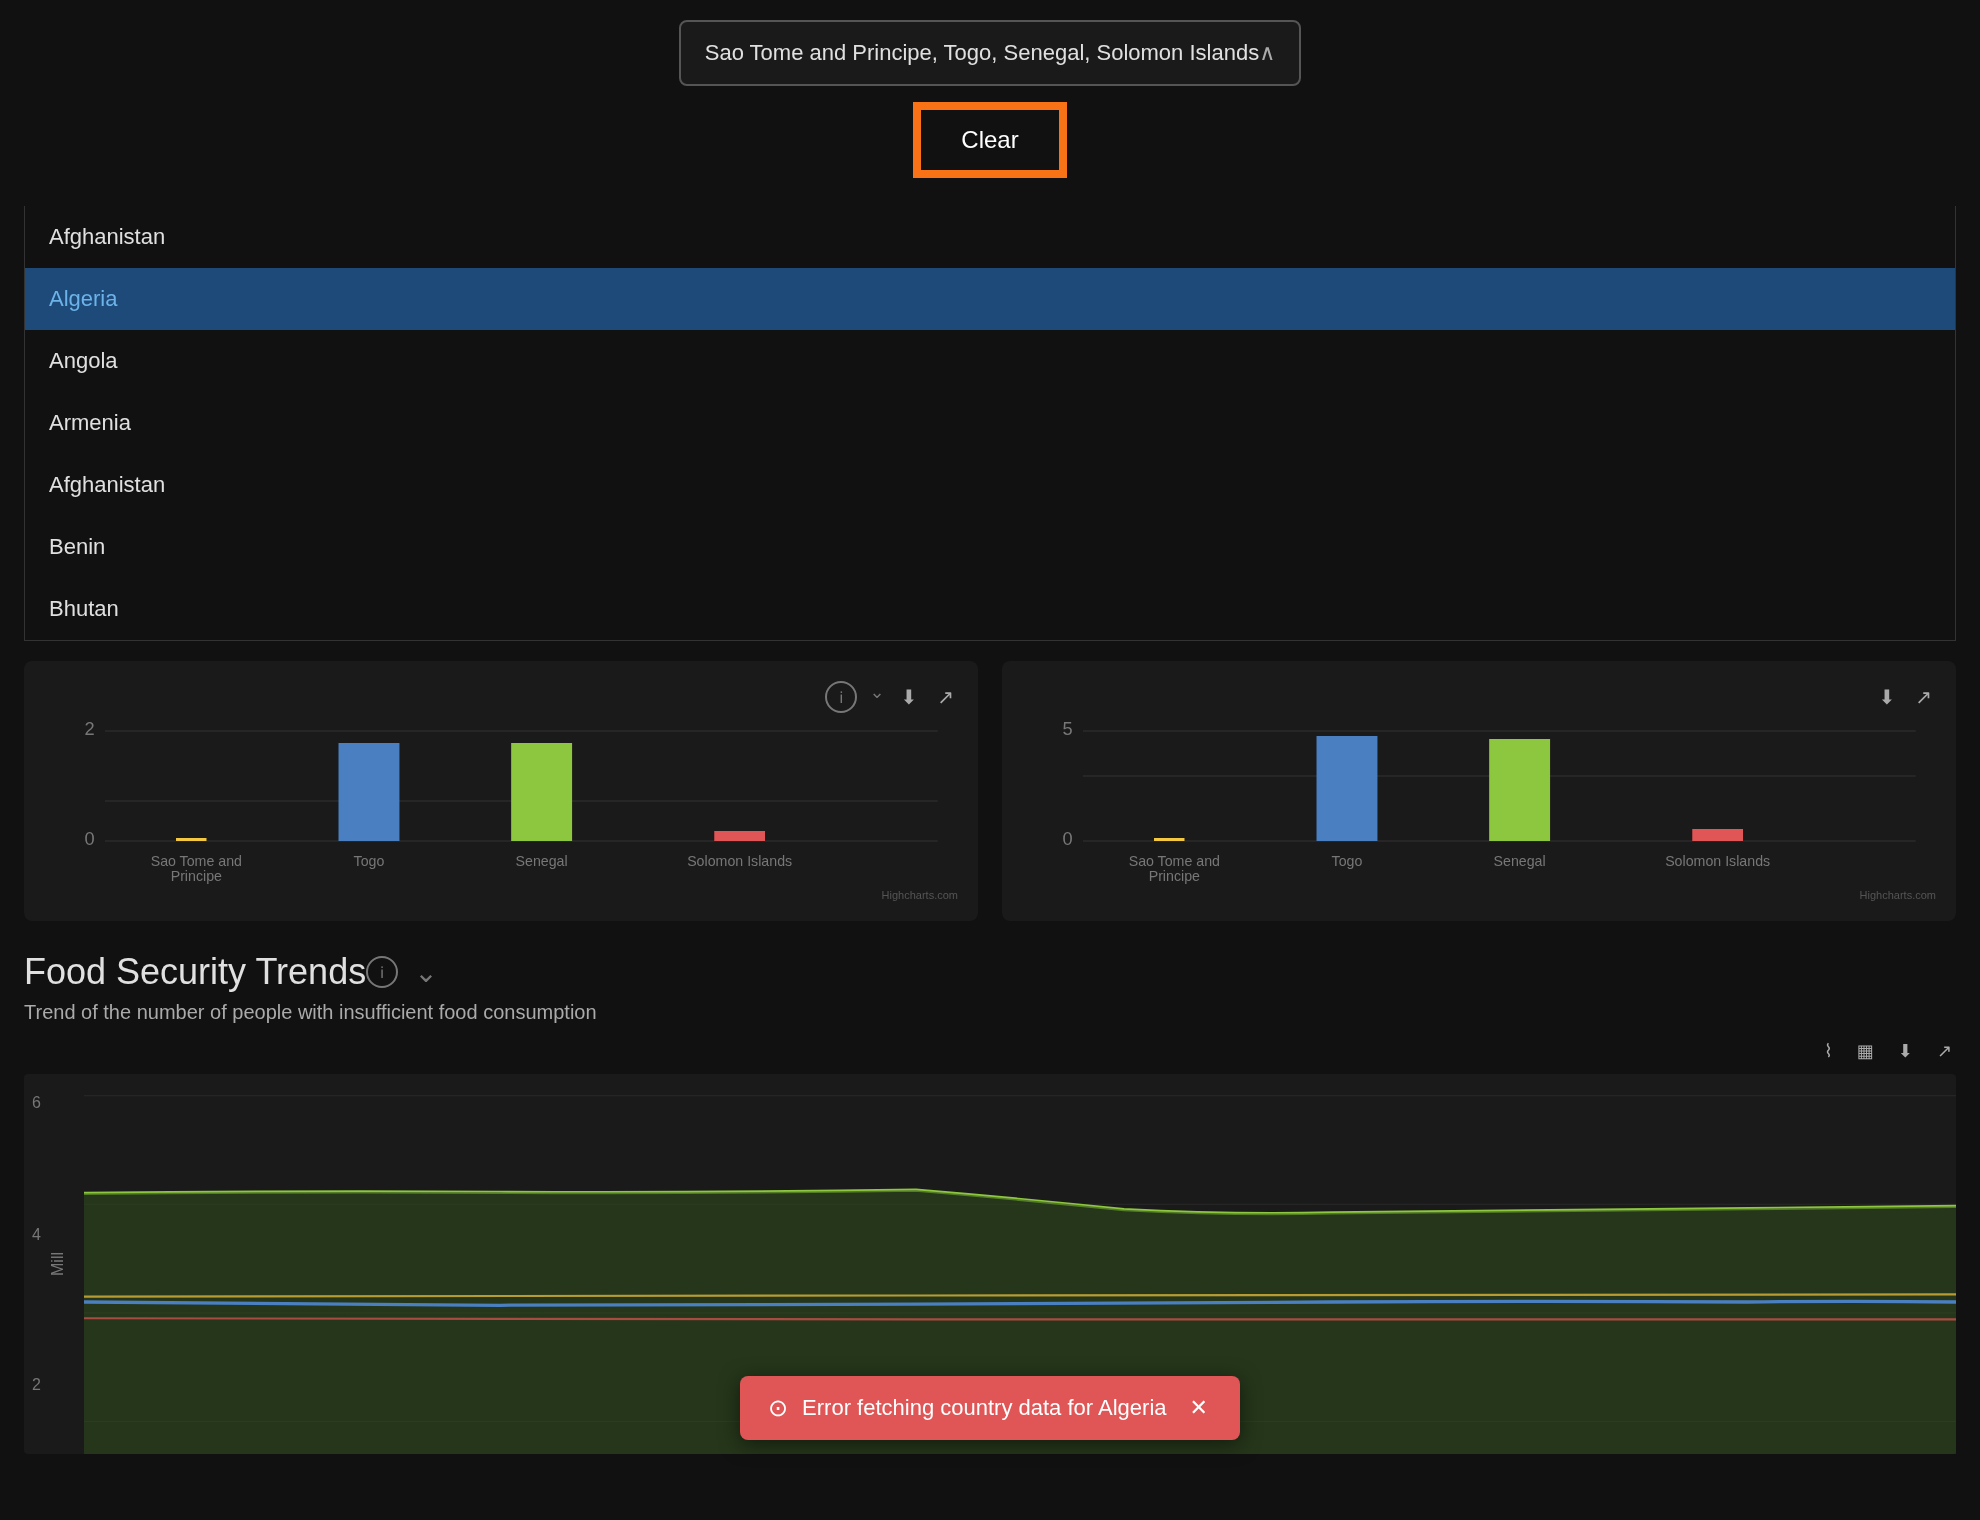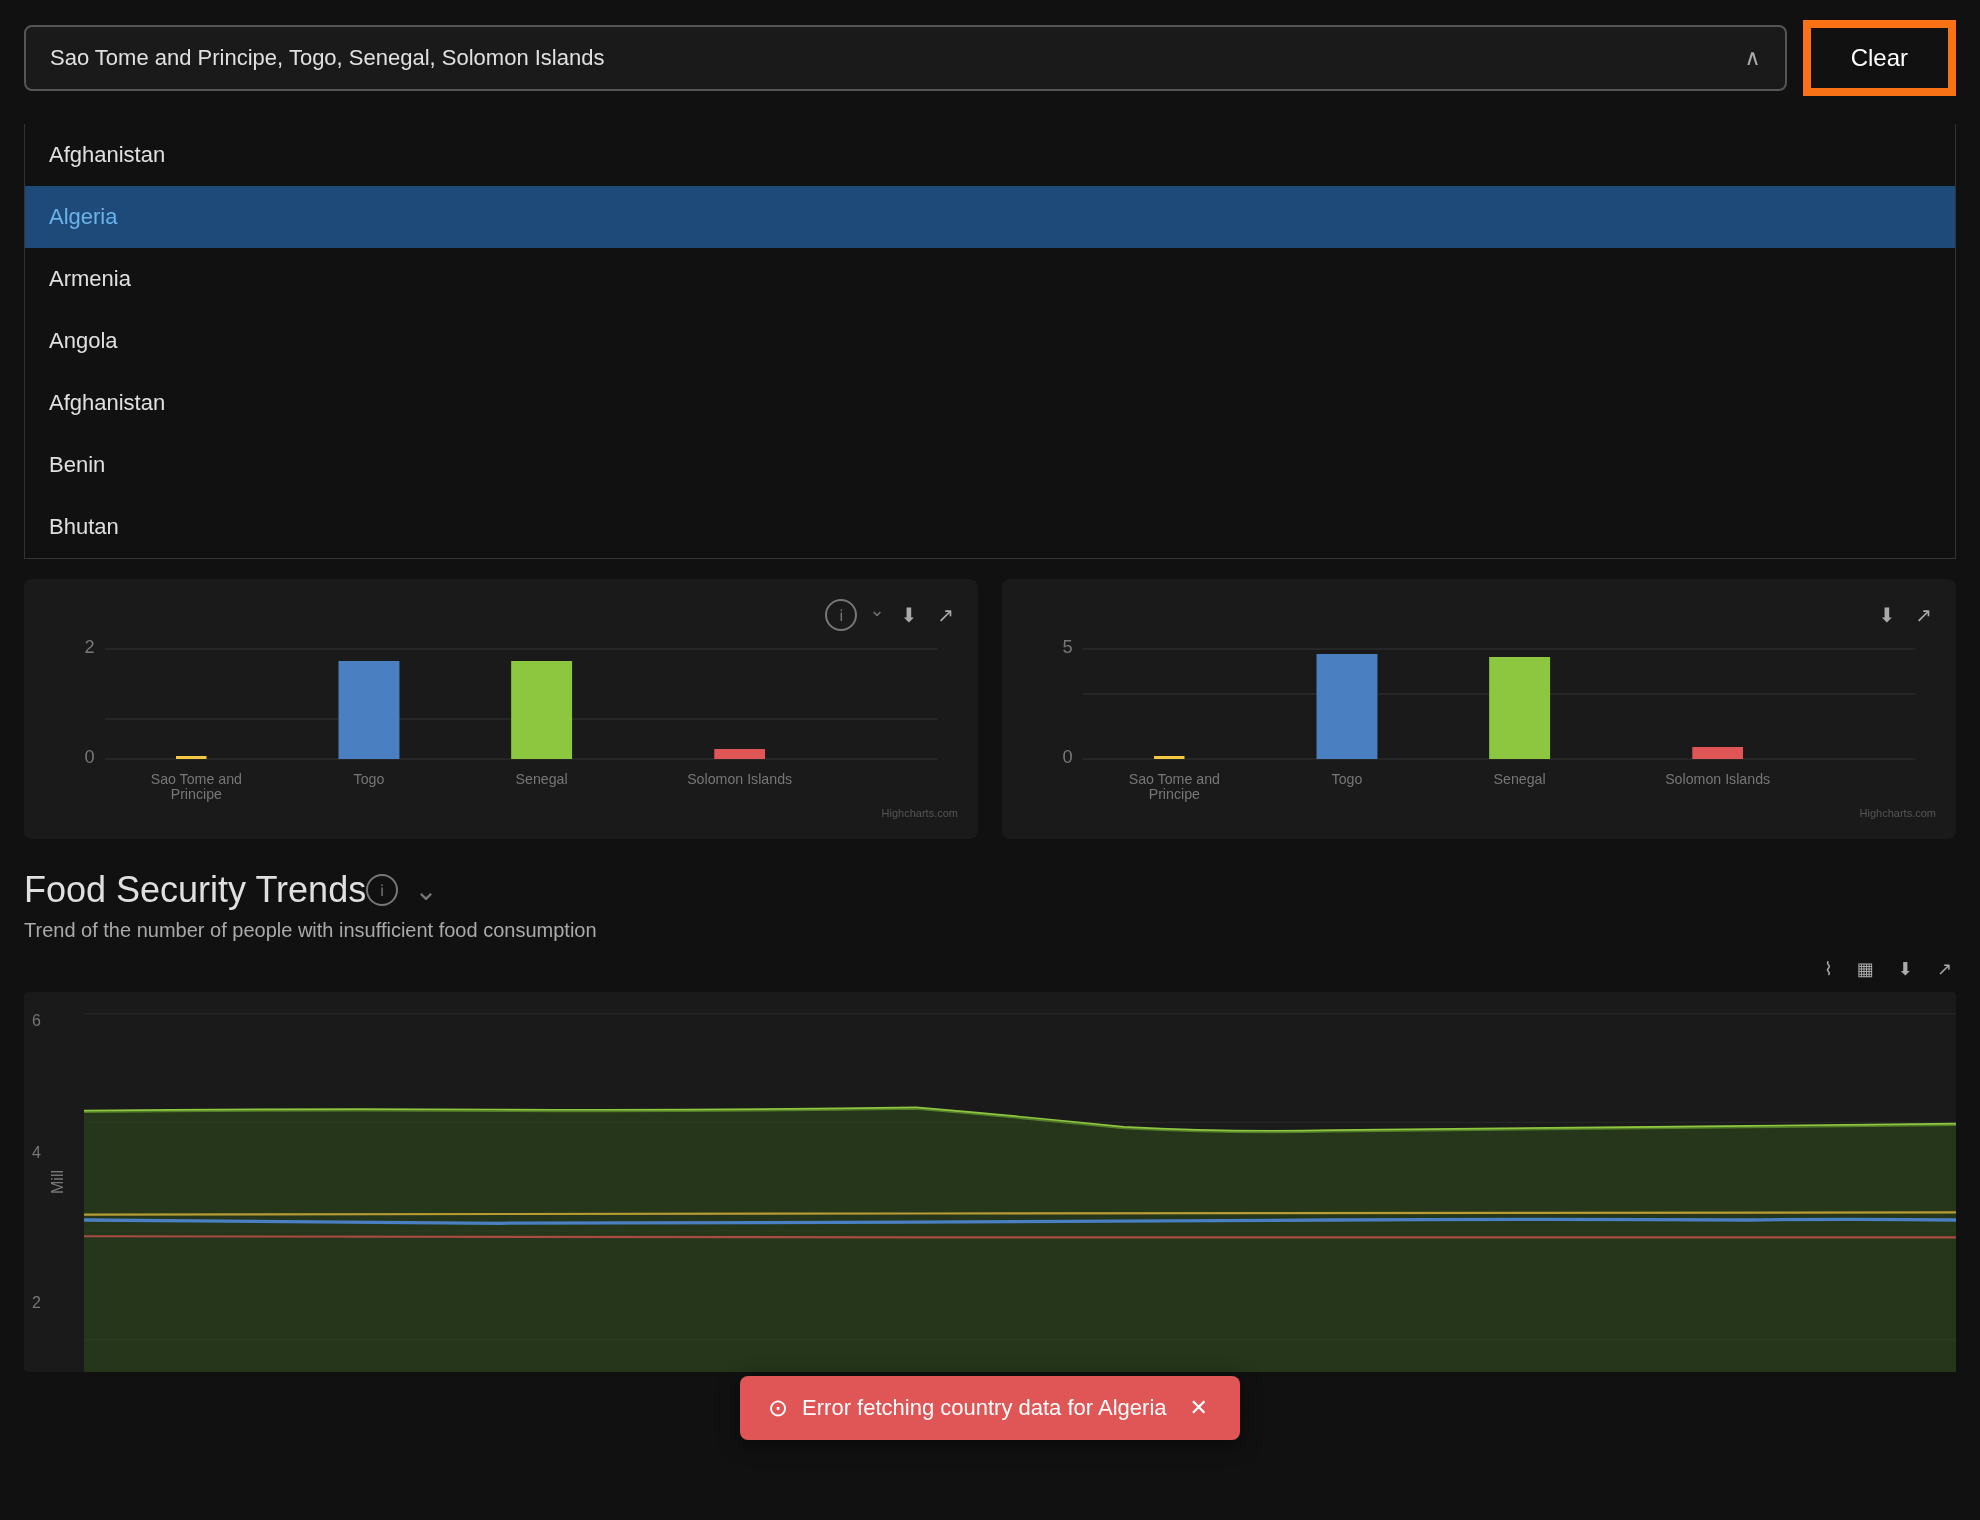--- a/index.html
+++ b/index.html
@@ -12,20 +12,21 @@
       overflow-x: hidden;
     }
 
     
     .top-bar {
       display: flex;
       align-items: center;
       gap: 16px;
       padding: 20px 24px;
       background: #111;
+      flex-direction: column;
     }
 
     .country-select-wrapper {
       flex: 1;
       position: relative;
     }
 
     .country-select-input {
       width: 100%;
       background: #1a1a1a;
@@ -247,22 +248,22 @@
       <span>Sao Tome and Principe, Togo, Senegal, Solomon Islands</span>
       <span class="chevron-up">∧</span>
     </div>
   </div>
   <button class="clear-button">Clear</button>
 </div>
 
 <div class="dropdown">
   <div class="dropdown-item">Afghanistan</div>
   <div class="dropdown-item selected">Algeria</div>
+  <div class="dropdown-item">Angola</div>
   <div class="dropdown-item">Armenia</div>
-  <div class="dropdown-item">Angola</div>
   <div class="dropdown-item">Afghanistan</div>
   <div class="dropdown-item">Benin</div>
   <div class="dropdown-item">Bhutan</div>
 </div>
 
 <div class="charts-section">
   <div class="charts-row">
 
     <div class="chart-card">
       <div class="chart-card-header">

